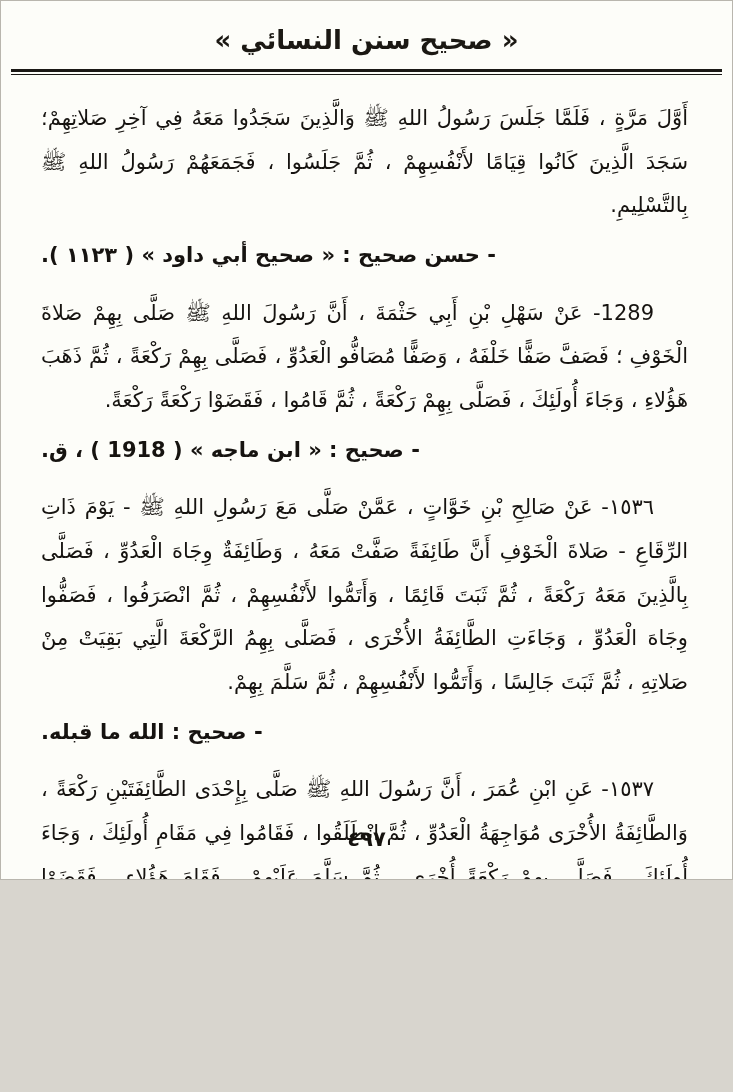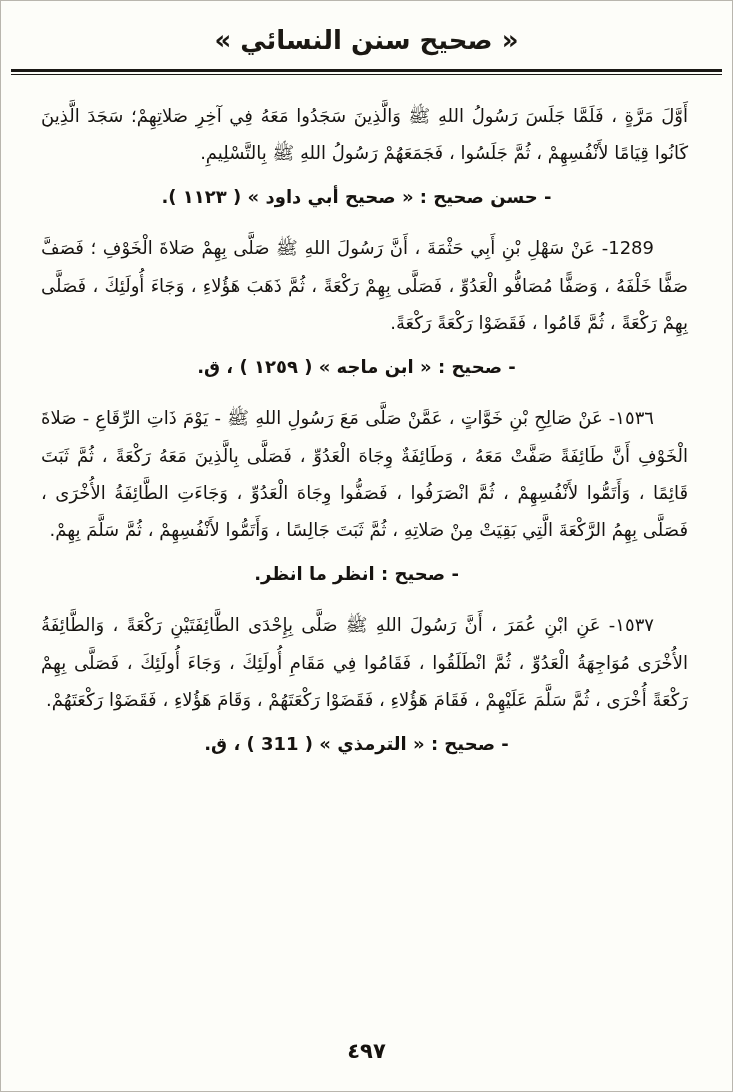--- a/index.html
+++ b/index.html
@@ -4,21 +4,21 @@
 <style>
   * { box-sizing: border-box; }
   html, body {
     margin: 0;
     padding: 0;
     background: #d8d5ce;
   }
   .page {
     position: relative;
     width: 733px;
-    height: 1092px;
+    height: 880px;
     margin: 0 auto;
     background: #fdfdf9;
     border: 1px solid #b9b6ae;
     font-family: "DejaVu Sans", sans-serif;
     color: #161310;
     direction: rtl;
     overflow: hidden;
   }
   .page-header { padding-top: 24px; }
   .header-title {
@@ -29,32 +29,32 @@
     color: #1b1813;
   }
   .header-rule {
     margin: 14px 10px 0 10px;
     border-top: 3px solid #1b1916;
     border-bottom: 1px solid #1b1916;
     height: 6px;
   }
   .page-body {
     padding: 22px 44px 0 40px;
-    font-size: 18px;
+    font-size: 21px;
     line-height: 2.08;
     text-align: justify;
   }
   .body-par {
     margin: 0 0 6px 0;
   }
   .body-par.indent { text-indent: 34px; }
   .grading {
     margin: 0 16px 14px 0;
     font-weight: bold;
-    text-align: center;
+    text-align: left;
   }
   .page-number {
     position: absolute;
     bottom: 28px;
     left: 0;
     right: 0;
     text-align: center;
     font-size: 21px;
     font-weight: bold;
     color: #15120e;
@@ -71,25 +71,25 @@
   </header>
 
   <main class="page-body">
 
     <p class="body-par">أَوَّلَ مَرَّةٍ ، فَلَمَّا جَلَسَ رَسُولُ اللهِ ﷺ وَالَّذِينَ سَجَدُوا مَعَهُ فِي آخِرِ صَلاتِهِمْ؛ سَجَدَ الَّذِينَ كَانُوا قِيَامًا لأَنْفُسِهِمْ ، ثُمَّ جَلَسُوا ، فَجَمَعَهُمْ رَسُولُ اللهِ ﷺ بِالتَّسْلِيمِ.</p>
 
     <p class="grading">- حسن صحيح : « صحيح أبي داود » ( ١١٢٣ ).</p>
 
     <p class="body-par indent">1289- عَنْ سَهْلِ بْنِ أَبِي حَثْمَةَ ، أَنَّ رَسُولَ اللهِ ﷺ صَلَّى بِهِمْ صَلاةَ الْخَوْفِ ؛ فَصَفَّ صَفًّا خَلْفَهُ ، وَصَفًّا مُصَافُّو الْعَدُوِّ ، فَصَلَّى بِهِمْ رَكْعَةً ، ثُمَّ ذَهَبَ هَؤُلاءِ ، وَجَاءَ أُولَئِكَ ، فَصَلَّى بِهِمْ رَكْعَةً ، ثُمَّ قَامُوا ، فَقَضَوْا رَكْعَةً رَكْعَةً.</p>
 
-    <p class="grading">- صحيح : « ابن ماجه » ( ١٢٥٩ ) ، ق.</p>
+    <p class="grading">- صحيح : « ابن ماجه » ( 1918 ) ، ق.</p>
 
     <p class="body-par indent">١٥٣٦- عَنْ صَالِحِ بْنِ خَوَّاتٍ ، عَمَّنْ صَلَّى مَعَ رَسُولِ اللهِ ﷺ - يَوْمَ ذَاتِ الرِّقَاعِ - صَلاةَ الْخَوْفِ أَنَّ طَائِفَةً صَفَّتْ مَعَهُ ، وَطَائِفَةٌ وِجَاهَ الْعَدُوِّ ، فَصَلَّى بِالَّذِينَ مَعَهُ رَكْعَةً ، ثُمَّ ثَبَتَ قَائِمًا ، وَأَتَمُّوا لأَنْفُسِهِمْ ، ثُمَّ انْصَرَفُوا ، فَصَفُّوا وِجَاهَ الْعَدُوِّ ، وَجَاءَتِ الطَّائِفَةُ الأُخْرَى ، فَصَلَّى بِهِمُ الرَّكْعَةَ الَّتِي بَقِيَتْ مِنْ صَلاتِهِ ، ثُمَّ ثَبَتَ جَالِسًا ، وَأَتَمُّوا لأَنْفُسِهِمْ ، ثُمَّ سَلَّمَ بِهِمْ.</p>
 
-    <p class="grading">- صحيح : انظر ما انظر.</p>
+    <p class="grading">- صحيح : الله ما قبله.</p>
 
     <p class="body-par indent">١٥٣٧- عَنِ ابْنِ عُمَرَ ، أَنَّ رَسُولَ اللهِ ﷺ صَلَّى بِإِحْدَى الطَّائِفَتَيْنِ رَكْعَةً ، وَالطَّائِفَةُ الأُخْرَى مُوَاجِهَةُ الْعَدُوِّ ، ثُمَّ انْطَلَقُوا ، فَقَامُوا فِي مَقَامِ أُولَئِكَ ، وَجَاءَ أُولَئِكَ ، فَصَلَّى بِهِمْ رَكْعَةً أُخْرَى ، ثُمَّ سَلَّمَ عَلَيْهِمْ ، فَقَامَ هَؤُلاءِ ، فَقَضَوْا رَكْعَتَهُمْ ، وَقَامَ هَؤُلاءِ ، فَقَضَوْا رَكْعَتَهُمْ.</p>
 
     <p class="grading">- صحيح : « الترمذي » ( 311 ) ، ق.</p>
 
   </main>
 
   <footer>
     <div class="page-number">٤٩٧</div>
   </footer>

